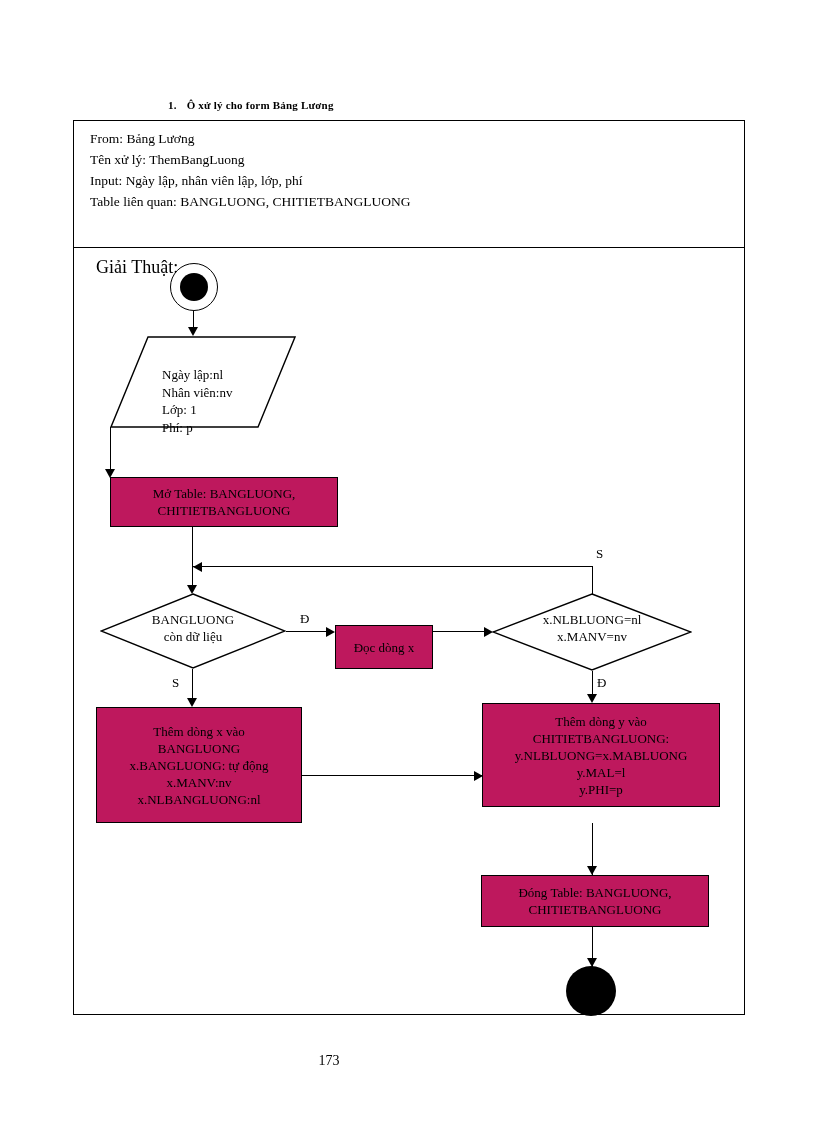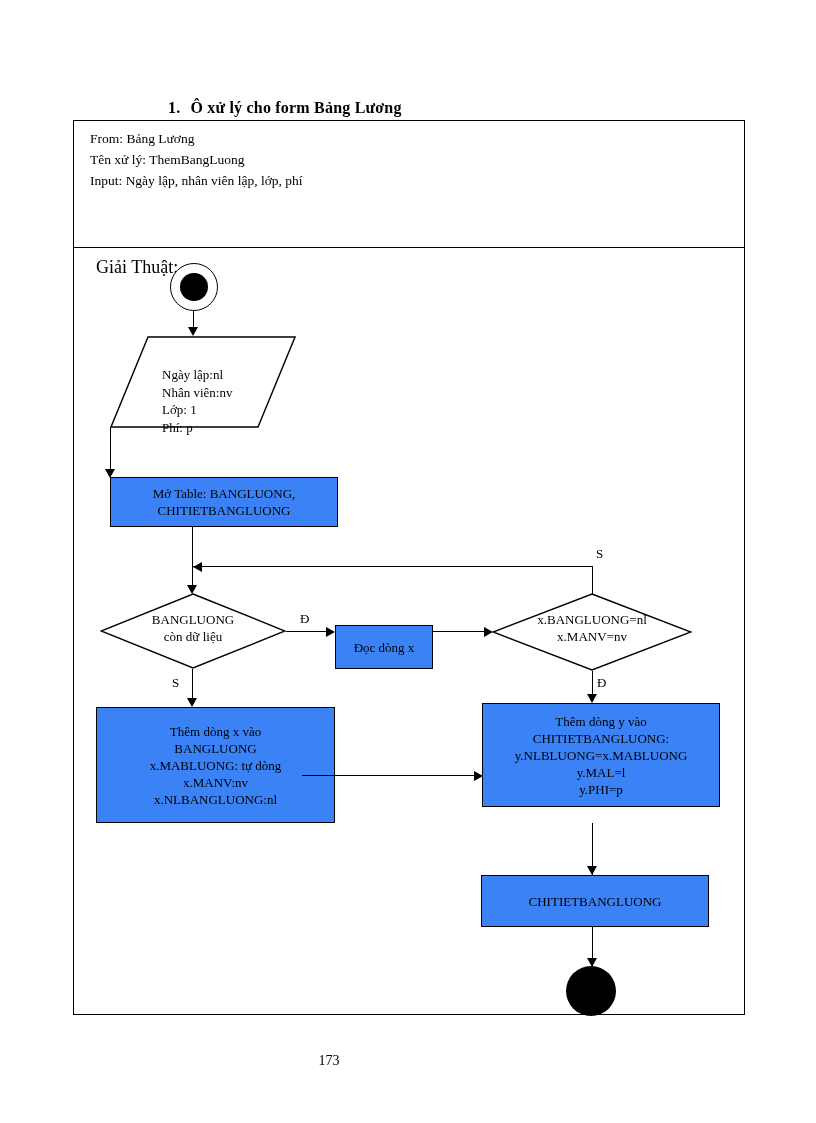--- a/index.html
+++ b/index.html
@@ -22,21 +22,21 @@
     width: 816px;
     height: 1123px;
   }
 
   
   .doc-title {
     position: absolute;
     left: 168px;
     top: 99px;
     width: 420px;
-    font-size: 16px;
+    font-size: 11px;
     font-weight: bold;
     letter-spacing: .2px;
     white-space: nowrap;
   }
   .doc-title .num { margin-right: 10px; }
 
   
   .frame {
     position: absolute;
     left: 73px;
@@ -76,21 +76,21 @@
     white-space: nowrap;
   }
 
   
   .node {
     position: absolute;
     box-sizing: border-box;
     text-align: center;
     font-size: 13px;
     line-height: 17px;
-    background: #3b82f6;
+    background: #be185d;
   }
   .box {
     border: 1px solid #000;
     display: flex;
     align-items: center;
     justify-content: center;
   }
   .box .inner { width: 100%; padding: 0 4px; }
 
   
@@ -220,20 +220,24 @@
       <span class="lbl">From:</span>
       <span class="val">Bảng Lương</span>
     </div>
     <div class="row">
       <span class="lbl">Tên xử lý:</span>
       <span class="val">ThemBangLuong</span>
     </div>
     <div class="row">
       <span class="lbl">Input:</span>
       <span class="val">Ngày lập, nhân viên lập, lớp, phí</span>
+    </div>
+    <div class="row">
+      <span class="lbl">Table liên quan:</span>
+      <span class="val">BANGLUONG, CHITIETBANGLUONG</span>
     </div>
   </div>
 
   <div class="giai-thuat">Giải Thuật:</div>
 
   <div class="start-node">
     <div class="core"></div>
   </div>
 
   <div class="ln v" style="left:193px; top:311px; height:18px;"></div>
@@ -290,38 +294,38 @@
   </div>
 
   <div class="ln h" style="left:433px; top:631px; width:57px;"></div>
   <div class="arrow right" style="left:484px; top:627px;"></div>
 
   <div class="diamond" style="left:492px; top:593px; width:200px; height:78px;">
     <svg width="200" height="78" viewBox="0 0 200 78">
       <polygon points="100,1 199,39 100,77 1,39" fill="#ffffff" stroke="#000000" stroke-width="1.4"></polygon>
     </svg>
     <div class="dtext" style="top:18px;">
-      <div>x.BANGLUONG=nl</div>
+      <div>x.NLBLUONG=nl</div>
       <div>x.MANV=nv</div>
     </div>
   </div>
 
   <div class="ln v" style="left:592px; top:671px; height:30px;"></div>
   <div class="arrow down" style="left:587px; top:694px;"></div>
   <div class="edge-label" style="left:597px; top:676px;">Đ</div>
 
   <div class="ln v" style="left:192px; top:669px; height:36px;"></div>
   <div class="arrow down" style="left:187px; top:698px;"></div>
   <div class="edge-label" style="left:172px; top:676px;">S</div>
 
-  <div class="node box" style="left:96px; top:707px; width:239px; height:116px;font-family:Liberation Serif, serif;">
+  <div class="node box" style="left:96px; top:707px; width:206px; height:116px;font-family:Liberation Serif, serif;">
     <div class="inner">
       <div>Thêm dòng x vào</div>
       <div>BANGLUONG</div>
-      <div>x.MABLUONG: tự dòng</div>
+      <div>x.BANGLUONG: tự động</div>
       <div>x.MANV:nv</div>
       <div>x.NLBANGLUONG:nl</div>
     </div>
   </div>
 
   <div class="ln h" style="left:302px; top:775px; width:180px;"></div>
   <div class="arrow right" style="left:474px; top:771px;"></div>
 
   <div class="node box" style="left:482px; top:703px; width:238px; height:104px;">
     <div class="inner">
@@ -331,20 +335,21 @@
       <div>y.MAL=l</div>
       <div>y.PHI=p</div>
     </div>
   </div>
 
   <div class="ln v" style="left:592px; top:823px; height:52px;"></div>
   <div class="arrow down" style="left:587px; top:866px;"></div>
 
   <div class="node box" style="left:481px; top:875px; width:228px; height:52px;">
     <div class="inner">
+      <div>Đóng Table: BANGLUONG,</div>
       <div>CHITIETBANGLUONG</div>
     </div>
   </div>
 
   <div class="ln v" style="left:592px; top:927px; height:44px;"></div>
   <div class="arrow down" style="left:587px; top:958px;"></div>
 
   <div class="end-node"></div>
 
   <div class="page-num">173</div>

